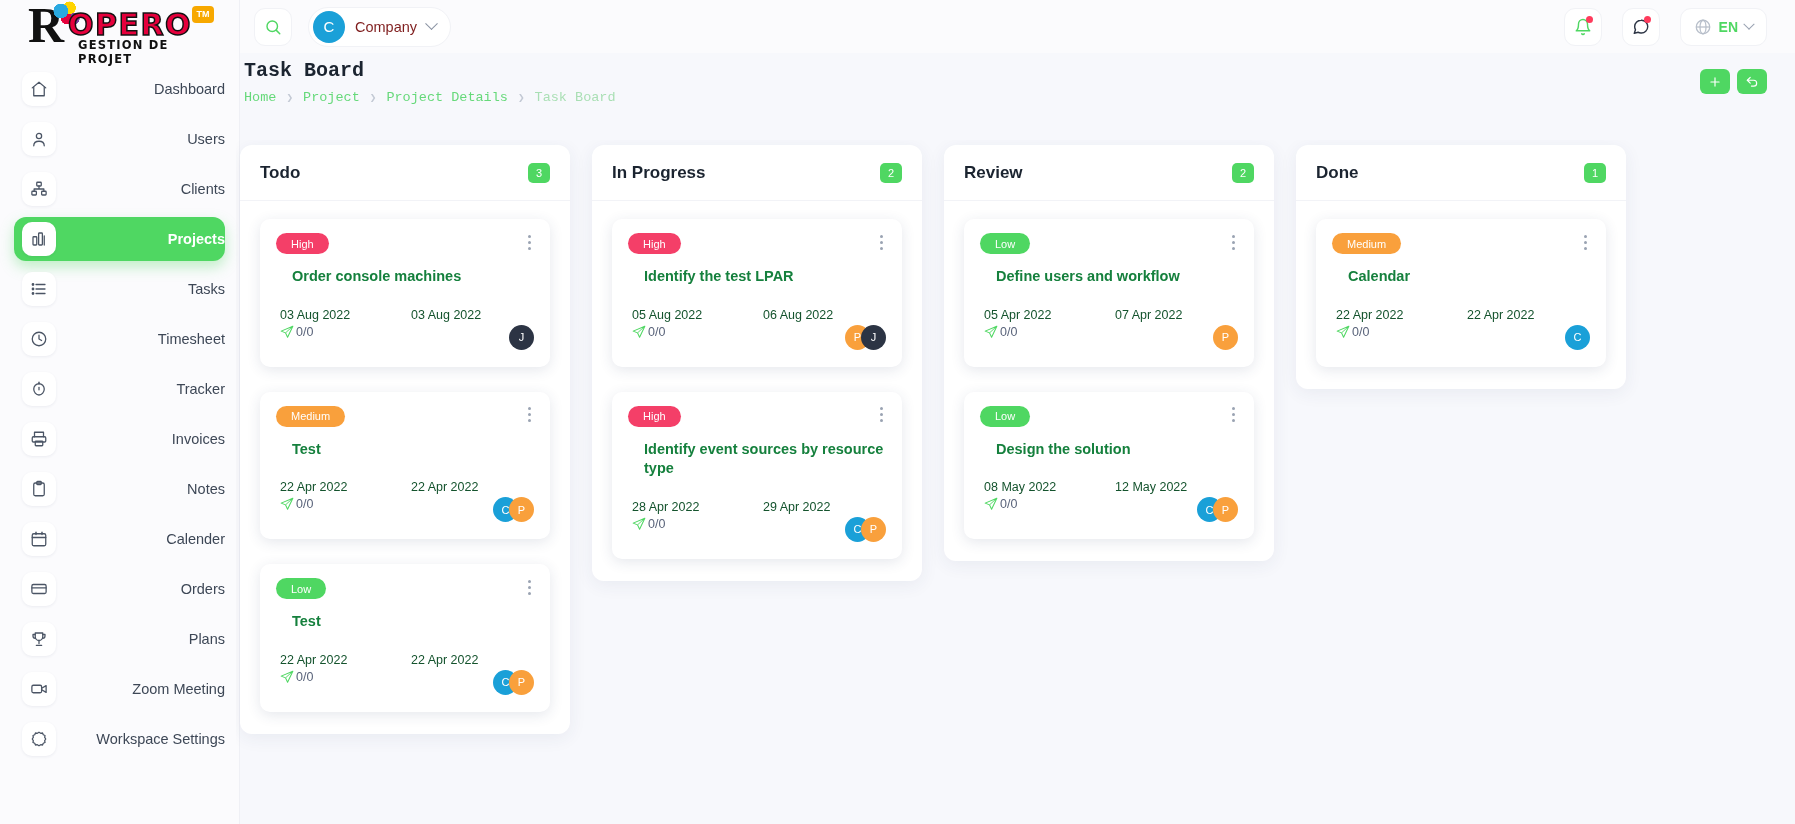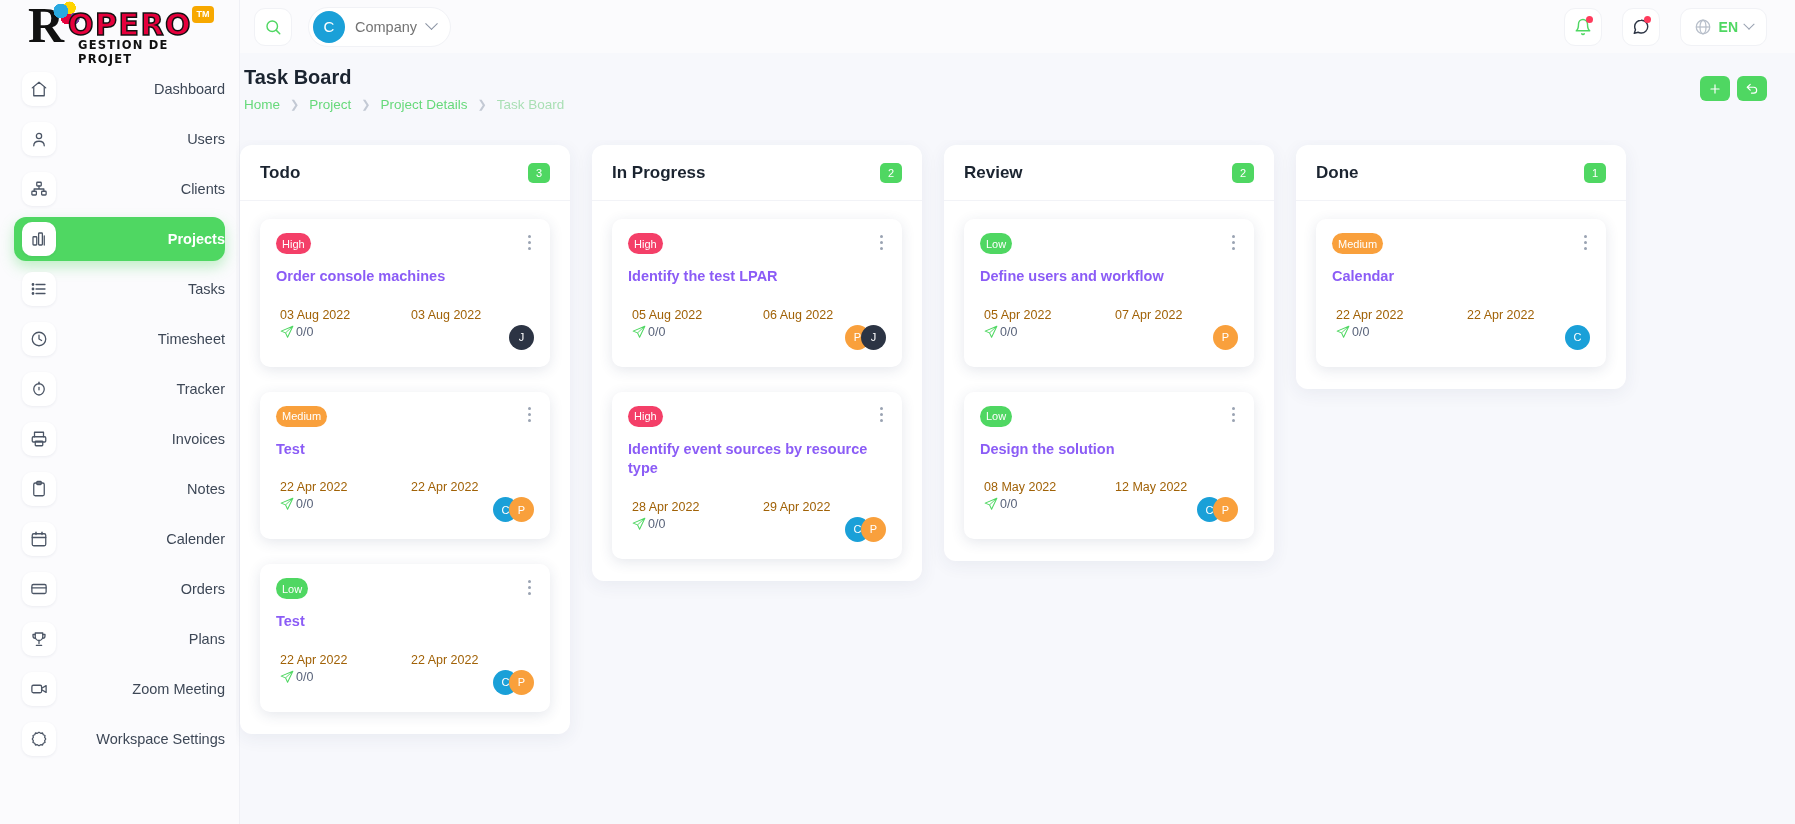--- a/index.html
+++ b/index.html
@@ -99,39 +99,39 @@
     display: flex; align-items: center; gap: 10px;
     height: 40px; margin-left: 16px; padding: 0 14px 0 4px;
     background: #fff; border: 1px solid #f1f2f6; border-radius: 20px;
     cursor: pointer;
   }
   .company-avatar {
     width: 32px; height: 32px; border-radius: 50%;
     background: #1aa0d8; color: #fff;
     font-size: 15px; display: flex; align-items: center; justify-content: center;
   }
-  .company-name { font-size: 14.5px; color: #737373; }
+  .company-name { font-size: 14.5px; color: #7f1d1d; }
   .caret { width: 9px; height: 9px; border-right: 1.6px solid #8a93a3;
            border-bottom: 1.6px solid #8a93a3; transform: rotate(45deg) translate(-2px,-2px); }
   #header-right { margin-left: auto; display: flex; align-items: center; gap: 20px; }
   .red-dot {
     position: absolute; top: 7px; right: 8px;
     width: 7px; height: 7px; border-radius: 50%; background: #ff3b5c;
   }
   #lang-btn {
     display: flex; align-items: center; gap: 7px;
     height: 38px; padding: 0 13px; border-radius: 11px;
     background: #fff; border: 1px solid #f1f2f6; cursor: pointer;
   }
   .lang-text { font-size: 14px; font-weight: 700; color: #4fd762; }
 
   
   #page-head {
-    position: absolute; left: 240px; top: 66px;
-    width: 1555px; padding: 0 28px 0 4px;
+    position: absolute; left: 240px; top: 59px;
+    width: 1555px; padding: 0 28px 0 4px; font-family: Liberation Mono, monospace;
   }
   #page-title { font-size: 20px; font-weight: 700; color: #1b2430; margin-left: 0; }
   #breadcrumb { display: flex; align-items: center; gap: 10px; margin-top: 8px; }
   .crumb { font-size: 13.5px; color: #66d97a; cursor: pointer; }
   .crumb.muted { color: #a9dfb4; cursor: default; }
   .crumb-sep { color: #c3c9d4; font-size: 11px; }
   #head-actions { position: absolute; right: 28px; top: 10px; display: flex; gap: 7px; }
   .sq-btn {
     width: 30px; height: 25px; border-radius: 6px;
     background: #4fd762; border: none; cursor: pointer;
@@ -169,39 +169,39 @@
   .col-body { padding: 18px 20px 0 20px; }
   .card {
     background: #fff; border-radius: 10px;
     box-shadow: 0 3px 14px rgba(38,56,98,.12);
     padding: 14px 16px 16px 16px; margin-bottom: 25px;
     position: relative; cursor: pointer;
   }
   .card:last-child { margin-bottom: 0; }
   .badge {
     display: inline-flex; align-items: center; justify-content: center;
-    height: 21px; padding: 0 6px; border-radius: 11px;
+    height: 21px; padding: 0 15px; border-radius: 11px;
     font-size: 11px; color: #fff;
   }
   .badge.high { background: #f43f68; }
   .badge.medium { background: #f9a03c; }
   .badge.low { background: #4fd762; }
   .kebab {
     position: absolute; right: 14px; top: 14px;
     width: 14px; height: 18px; cursor: pointer;
     display: flex; flex-direction: column; align-items: center; justify-content: center; gap: 3px;
   }
   .kebab i { width: 3px; height: 3px; border-radius: 50%; background: #9aa3b2; display: block; }
   .card-title {
-    margin-top: 13px; margin-left: 0;
-    font-size: 14.5px; font-weight: 700; color: #8b5cf6; line-height: 1.35;
+    margin-top: 13px; margin-left: 16px;
+    font-size: 14.5px; font-weight: 700; color: #15803d; line-height: 1.35;
   }
   .card-dates {
     display: flex; margin-top: 21px; margin-left: 4px;
-    font-size: 12.5px; color: #a16207;
+    font-size: 12.5px; color: #14532d;
   }
   .date-start { width: 131px; }
   .card-foot {
     display: flex; align-items: flex-start; margin-top: 3px; margin-left: 4px;
     min-height: 26px;
   }
   .plane { display: flex; align-items: center; gap: 2px; font-size: 12.5px; color: #59637a; }
   .plane svg { width: 14px; height: 14px; }
   .avatars { margin-left: auto; display: flex; align-items: center; }
   .avatar {

